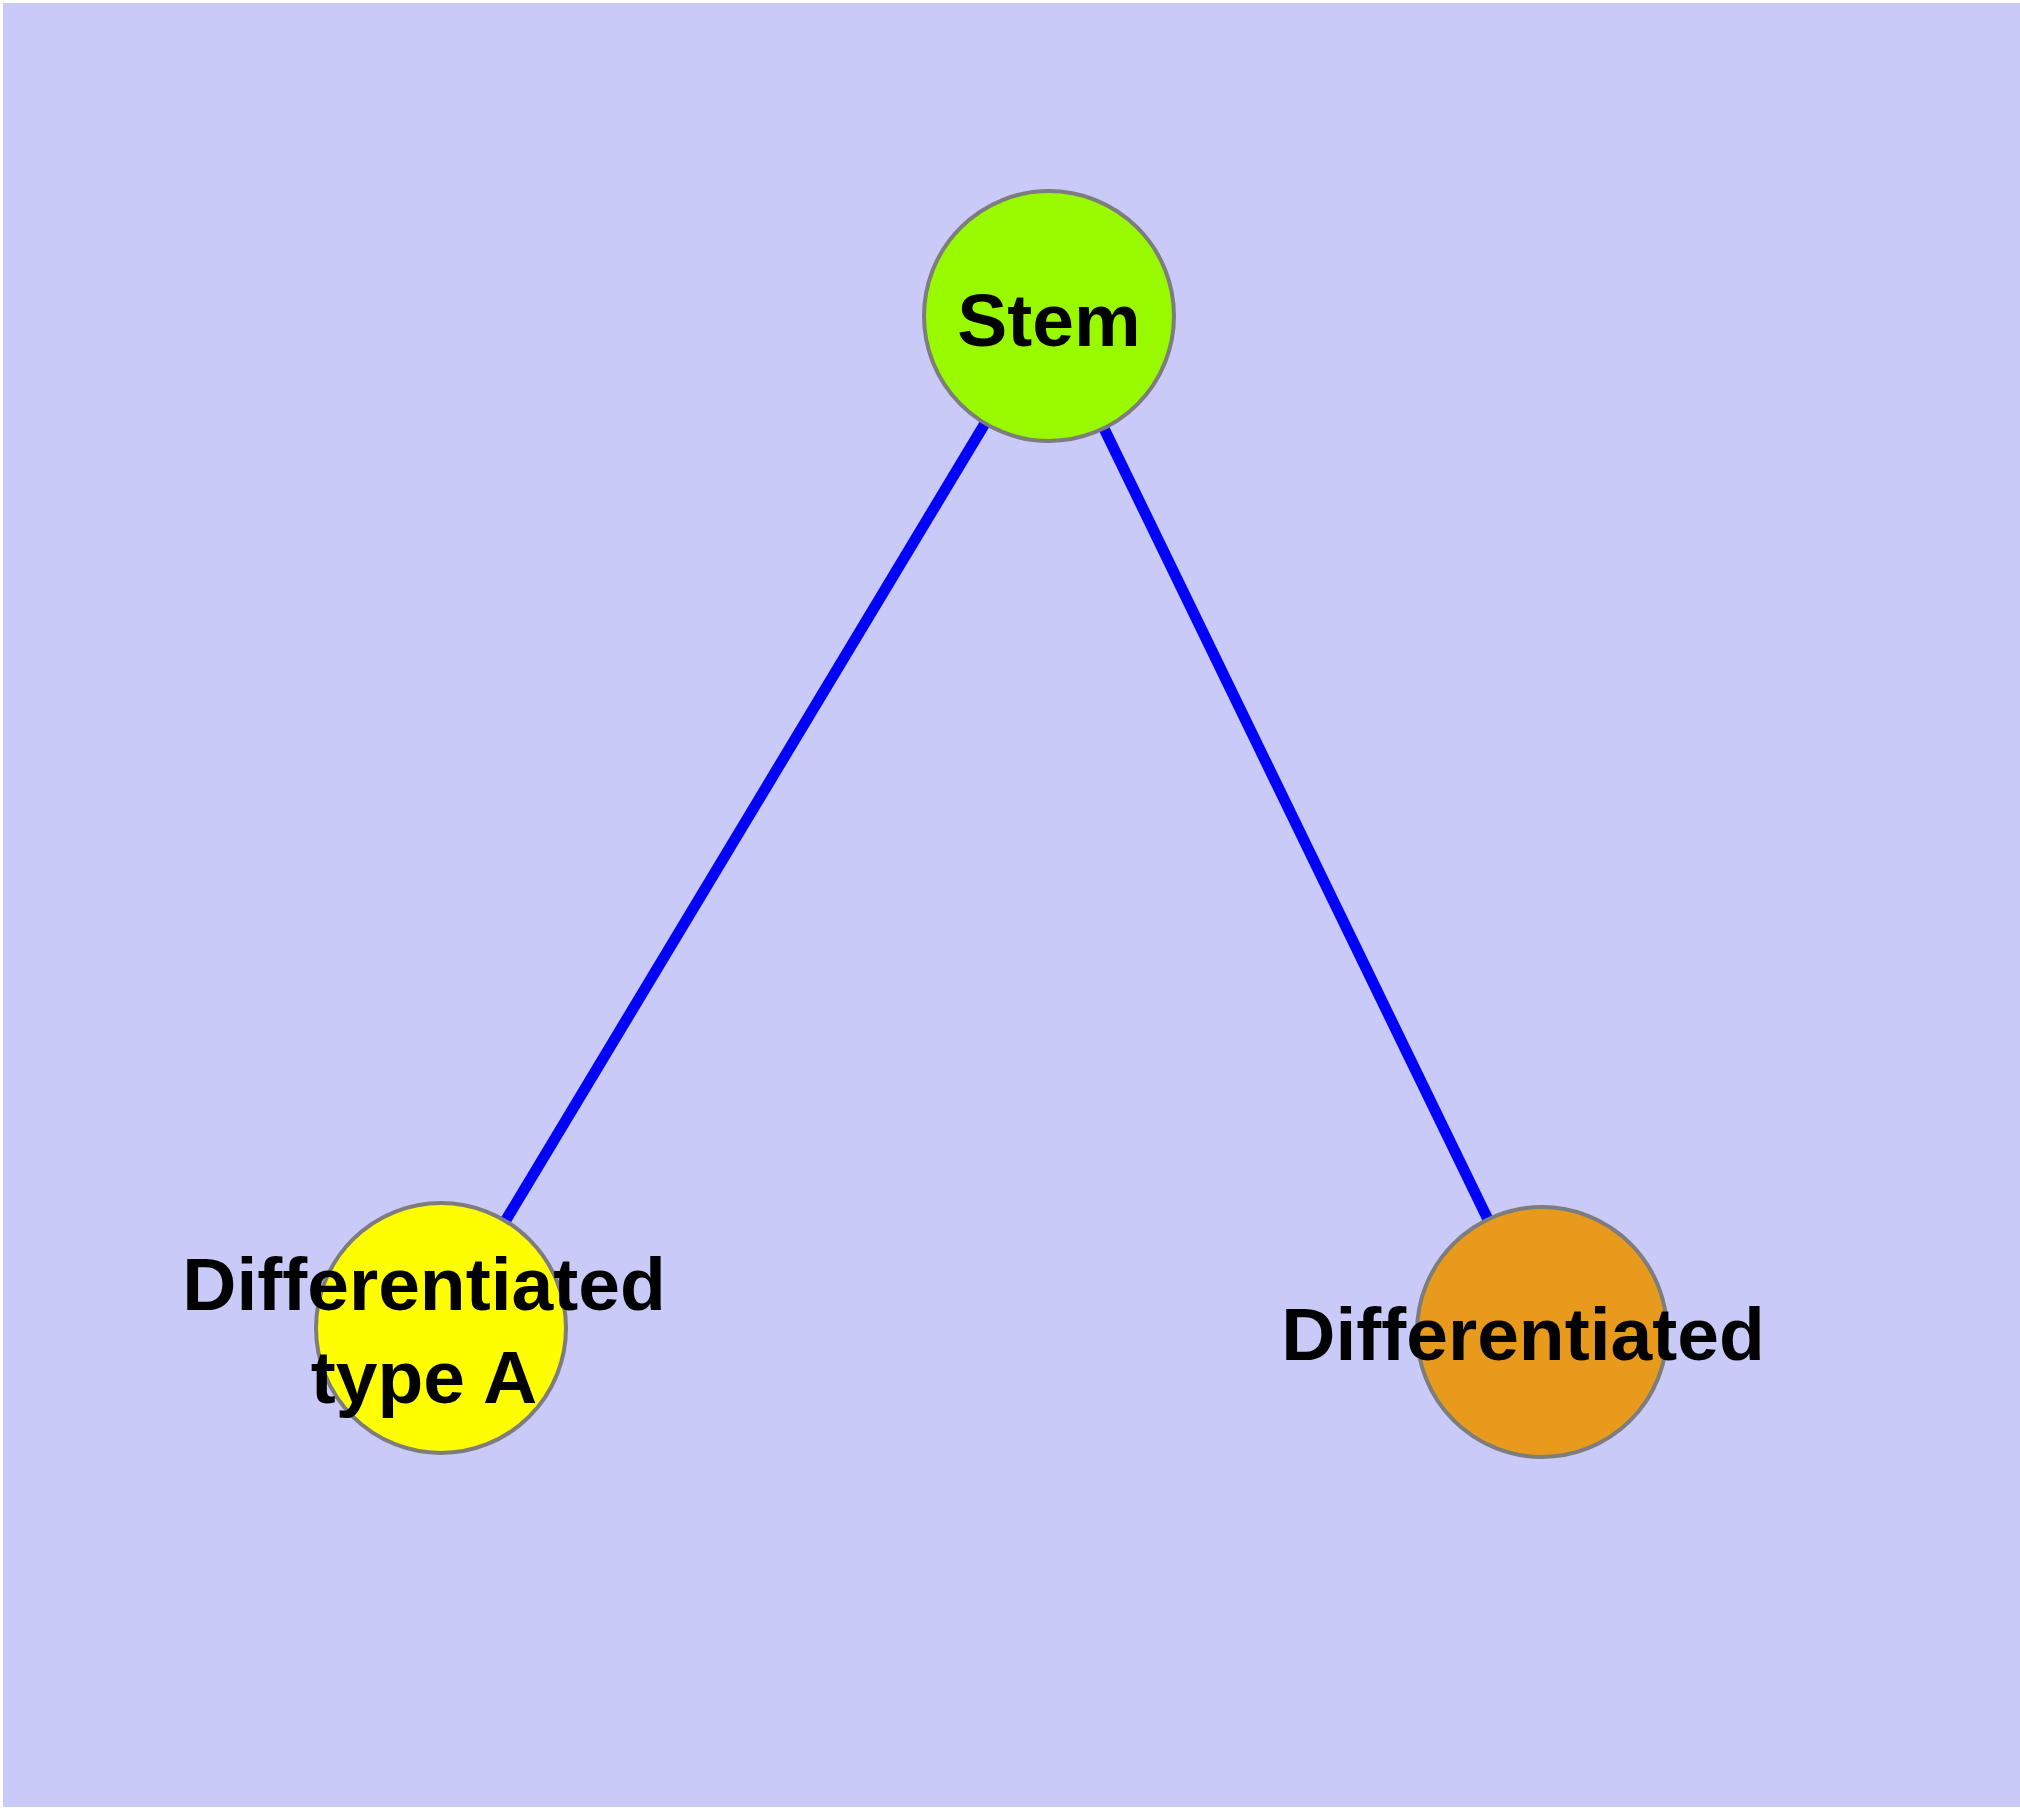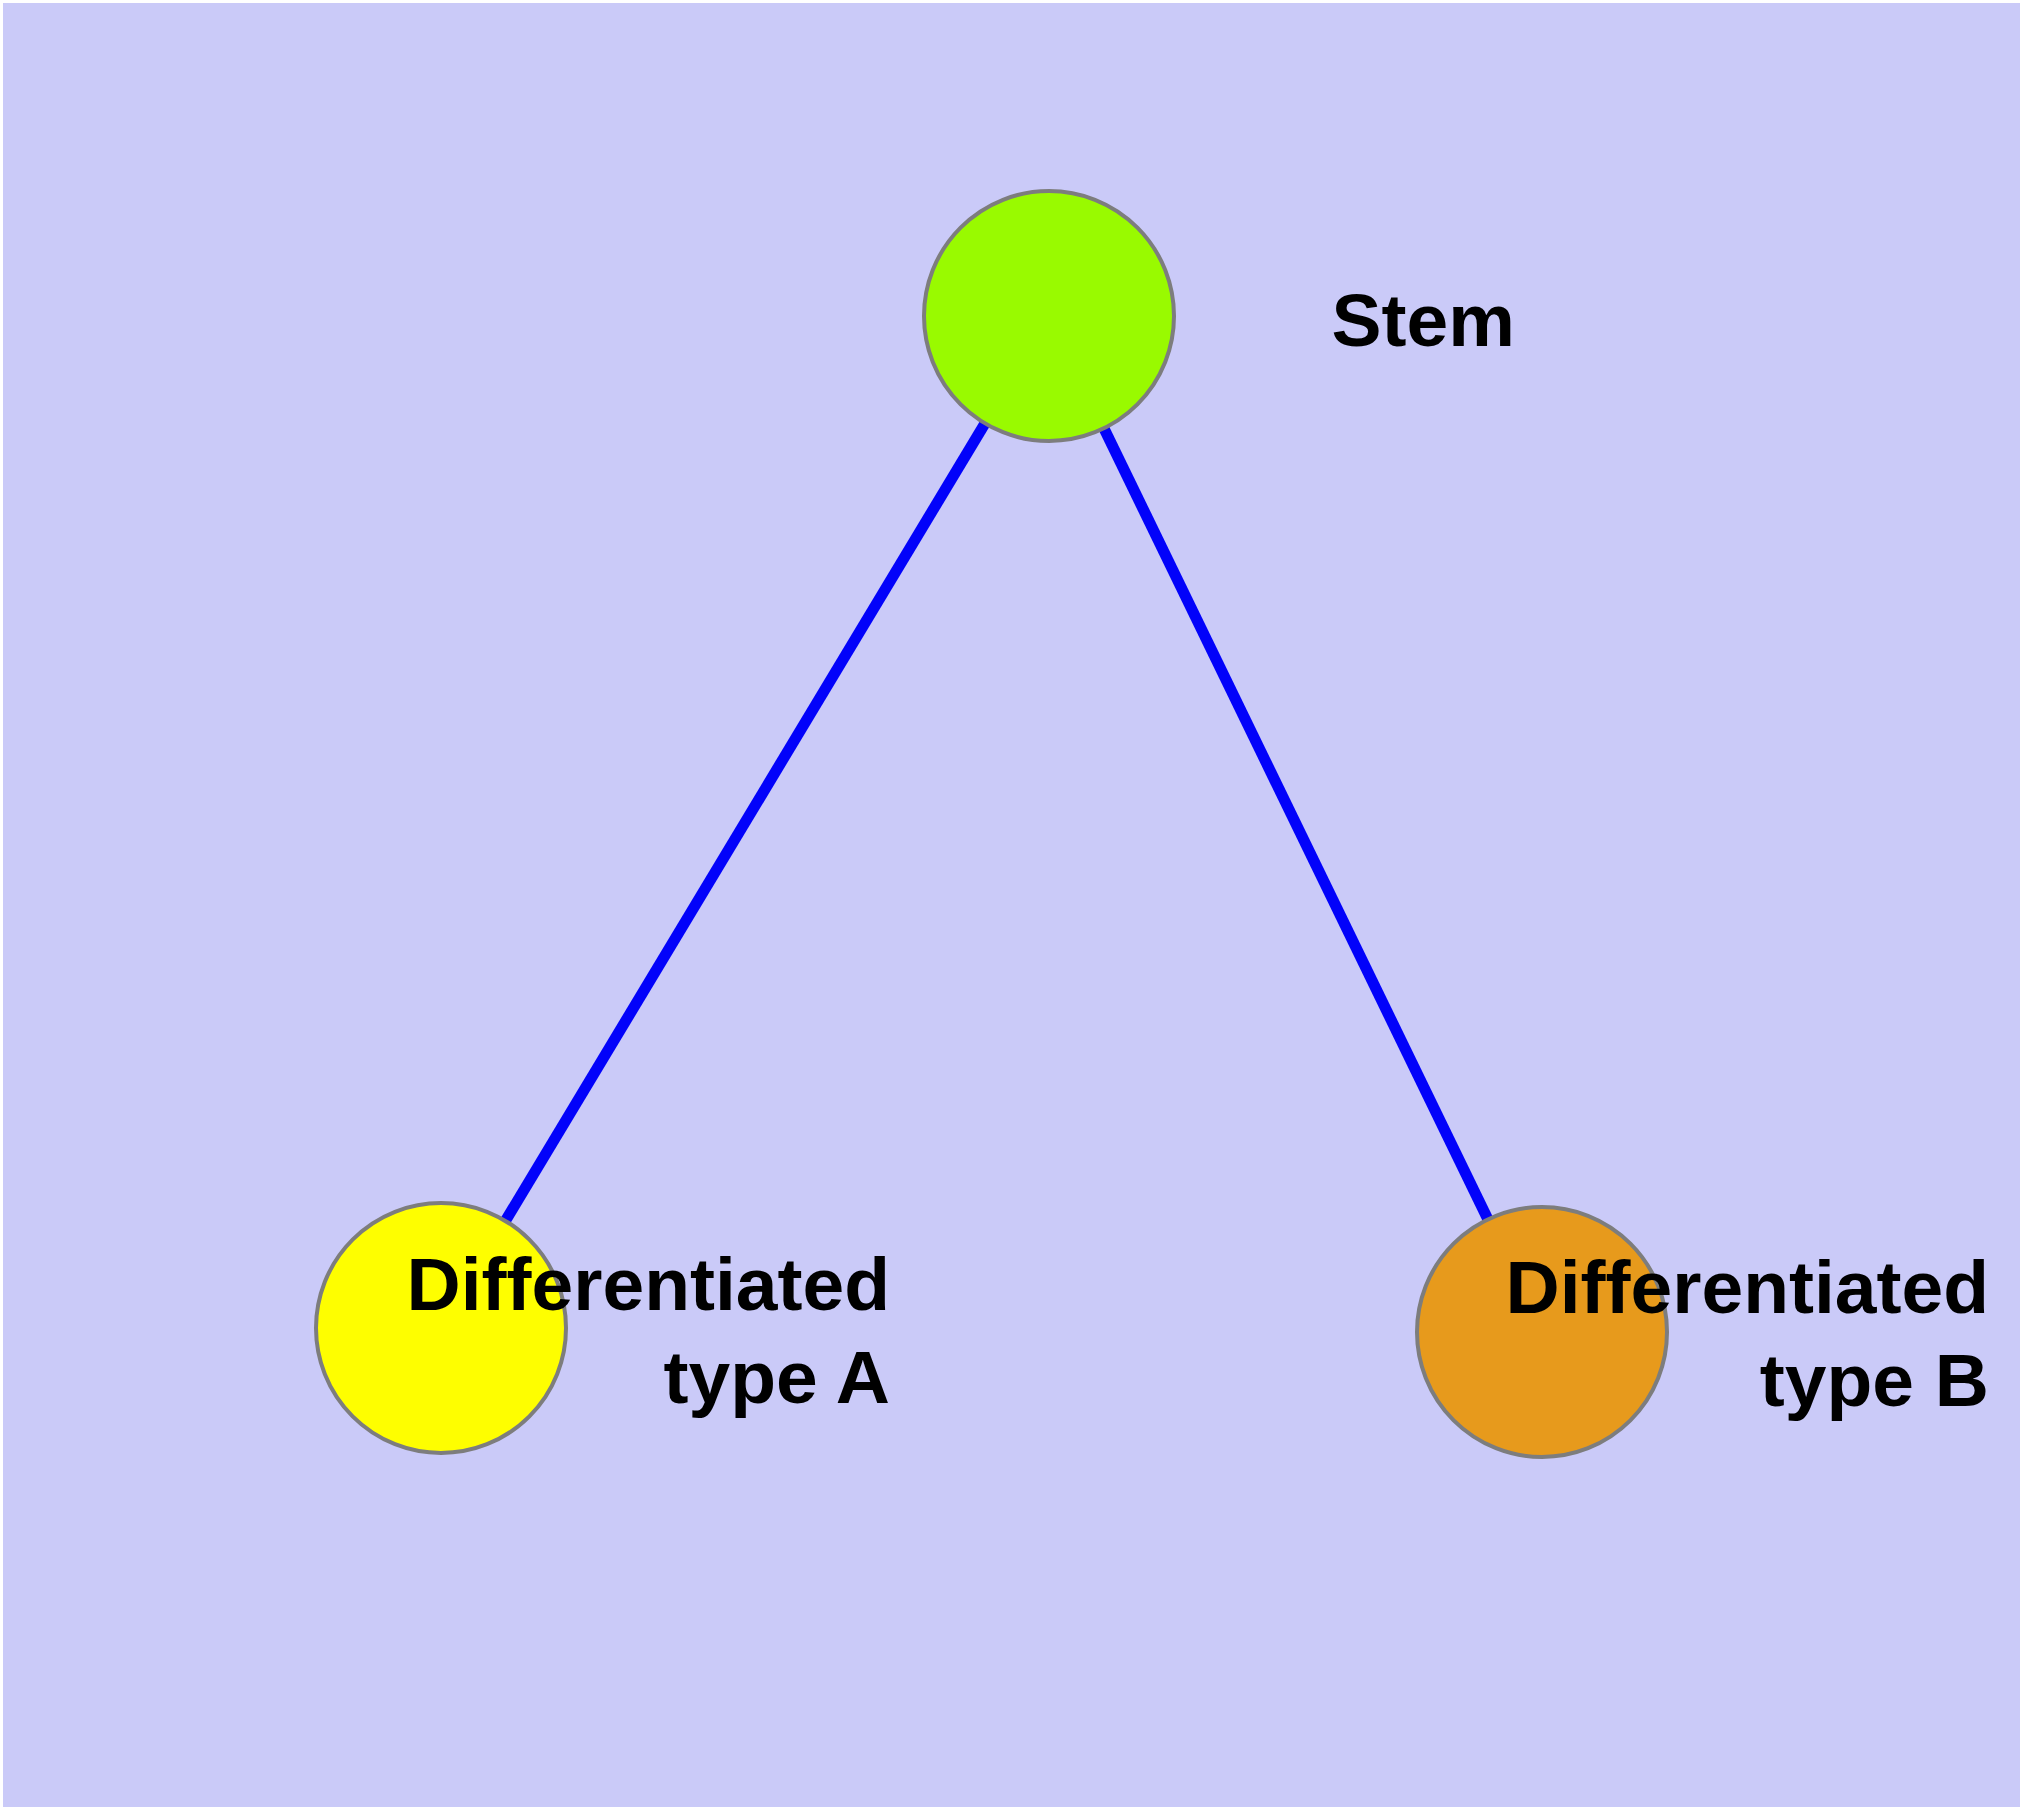--- a/index.html
+++ b/index.html
@@ -44,21 +44,21 @@
     border: 4.2px solid #7d7d7d;
     border-radius: 50%;
   }
   .node-stem   { left: 922px; top: 189px;  background: #99fa00; }
   .node-type-a { left: 314px;  top: 1201px; background: #fefe00; }
   .node-type-b { left: 1415px; top: 1205px; background: #e79a1c; }
   .node-label {
     position: absolute;
     transform: translate(-50%, -50%);
     width: 932px;
-    text-align: right;
+    text-align: center;
     font-size: 75px;
     font-weight: bold;
     line-height: 93px;
     color: #000000;
     white-space: nowrap;
     pointer-events: none;
   }
   .label-stem   { left: 1049px; top: 320px;  }
   .label-type-a { left: 424px;  top: 1331px; }
   .label-type-b { left: 1523px; top: 1334px; }
@@ -86,17 +86,16 @@
     <span class="label-line">Stem</span>
   </div>
 
   <div class="node-label label-type-a" style="color: rgb(0, 0, 0);">
     <span class="label-line">Differentiated</span>
     <span class="label-line">type A</span>
   </div>
 
   <div class="node-label label-type-b" style="color: rgb(0, 0, 0);">
     <span class="label-line">Differentiated</span>
-    <span class="label-line">type B</span>
   </div>
 
 </div>
 
 
 </body></html>

